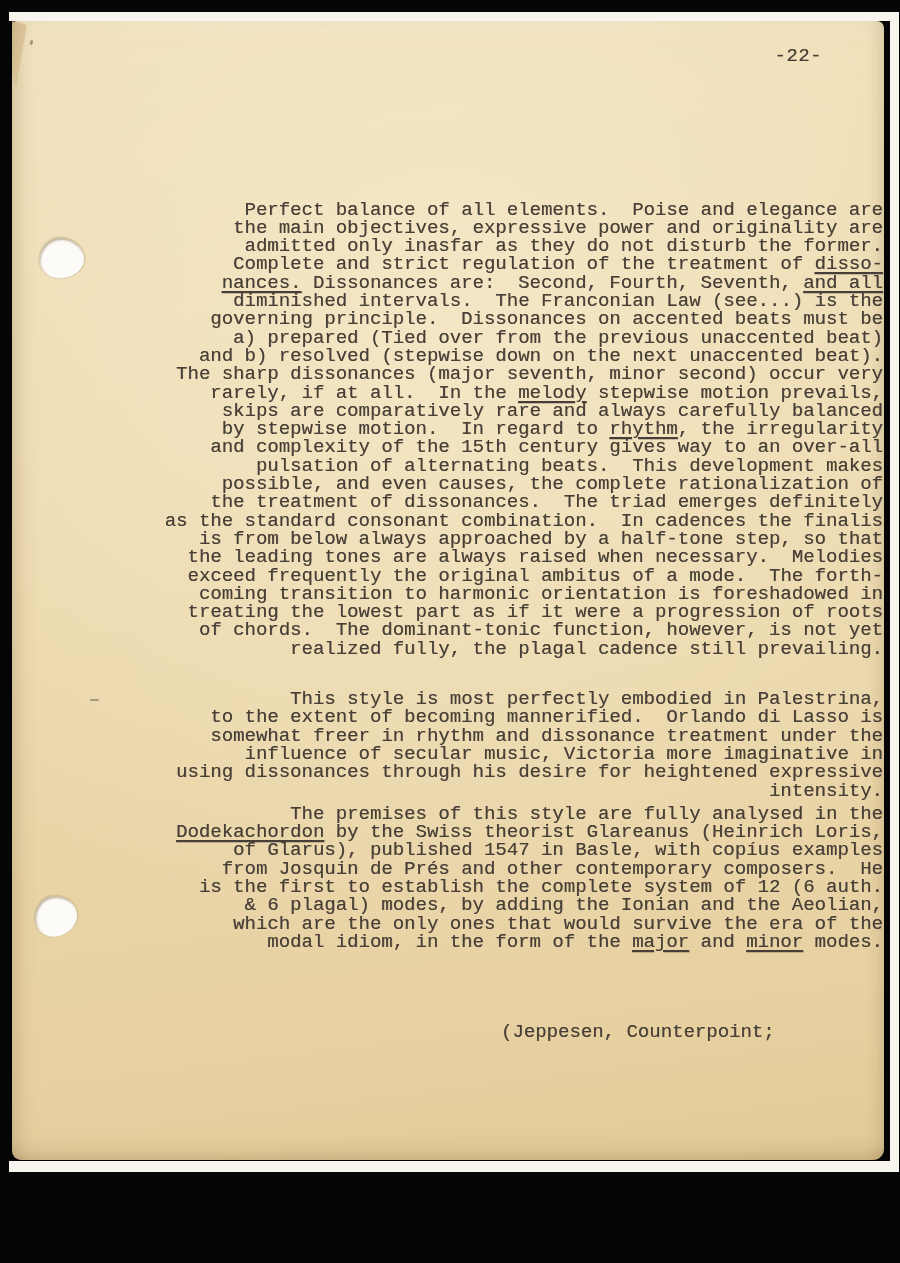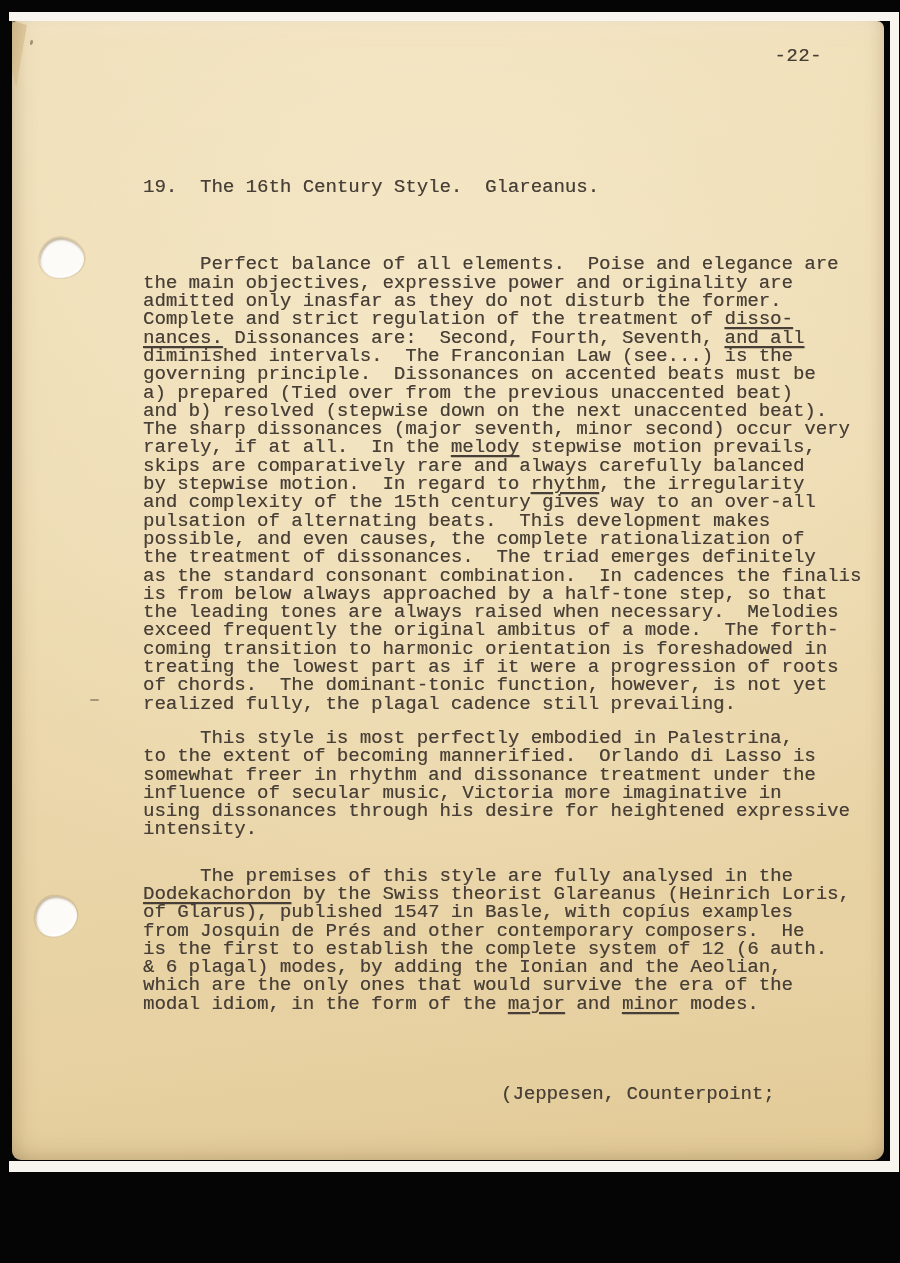--- a/index.html
+++ b/index.html
@@ -49,23 +49,23 @@
   }
   .page-number{
     position:absolute;top:24px;right:62px;
     font-size:19px;letter-spacing:.5px;white-space:pre;
   }
   .text-block{
     position:absolute;left:131px;top:120px;width:740px;
     font-size:19px;line-height:18.3px;white-space:pre;
   }
   .heading{white-space:pre;}
-  .paragraphs{margin-top:23px;}
-  .para + .para{margin-top:16px;}
-  .paragraphs .para:nth-child(3){margin-top:28px;}
+  .paragraphs{margin-top:23px;text-align:right;}
+  .para + .para{margin-top:32px;}
+  .paragraphs .para:nth-child(3){margin-top:5px;}
   .reference{margin-top:35px;padding-left:358px;}
   .line{white-space:pre;}
   .u{
     text-decoration:underline;
     text-decoration-thickness:1.8px;
     text-underline-offset:3px;
   }
 </style>
 </head>
 <body>
@@ -78,18 +78,17 @@
   <div class="sheet">
     <div class="fold"></div>
     <div class="hole hole-top"></div>
     <div class="hole hole-bottom"></div>
     <div class="speck speck-a"></div>
     <div class="speck speck-b"></div>
 
     <div class="page-number ink">-22-</div>
 
     <div class="text-block ink">
-      <div class="heading">19.  The 16th Century Style.  Glareanus.</div>
       <div class="paragraphs"><div class="para"><div class="line"><span>     Perfect balance of all elements.  Poise and elegance are</span></div><div class="line"><span>the main objectives, expressive power and originality are</span></div><div class="line"><span>admitted only inasfar as they do not disturb the former.</span></div><div class="line"><span>Complete and strict regulation of the treatment of </span><span class="u">disso-</span></div><div class="line"><span class="u">nances.</span><span> Dissonances are:  Second, Fourth, Seventh, </span><span class="u">and all</span></div><div class="line"><span>diminished intervals.  The Franconian Law (see...) is the</span></div><div class="line"><span>governing principle.  Dissonances on accented beats must be</span></div><div class="line"><span>a) prepared (Tied over from the previous unaccented beat)</span></div><div class="line"><span>and b) resolved (stepwise down on the next unaccented beat).</span></div><div class="line"><span>The sharp dissonances (major seventh, minor second) occur very</span></div><div class="line"><span>rarely, if at all.  In the </span><span class="u">melody</span><span> stepwise motion prevails,</span></div><div class="line"><span>skips are comparatively rare and always carefully balanced</span></div><div class="line"><span>by stepwise motion.  In regard to </span><span class="u">rhythm</span><span>, the irregularity</span></div><div class="line"><span>and complexity of the 15th century gives way to an over-all</span></div><div class="line"><span>pulsation of alternating beats.  This development makes</span></div><div class="line"><span>possible, and even causes, the complete rationalization of</span></div><div class="line"><span>the treatment of dissonances.  The triad emerges definitely</span></div><div class="line"><span>as the standard consonant combination.  In cadences the finalis</span></div><div class="line"><span>is from below always approached by a half-tone step, so that</span></div><div class="line"><span>the leading tones are always raised when necessary.  Melodies</span></div><div class="line"><span>exceed frequently the original ambitus of a mode.  The forth-</span></div><div class="line"><span>coming transition to harmonic orientation is foreshadowed in</span></div><div class="line"><span>treating the lowest part as if it were a progression of roots</span></div><div class="line"><span>of chords.  The dominant-tonic function, however, is not yet</span></div><div class="line"><span>realized fully, the plagal cadence still prevailing.</span></div></div><div class="para"><div class="line"><span>     This style is most perfectly embodied in Palestrina,</span></div><div class="line"><span>to the extent of becoming mannerified.  Orlando di Lasso is</span></div><div class="line"><span>somewhat freer in rhythm and dissonance treatment under the</span></div><div class="line"><span>influence of secular music, Victoria more imaginative in</span></div><div class="line"><span>using dissonances through his desire for heightened expressive</span></div><div class="line"><span>intensity.</span></div></div><div class="para"><div class="line"><span>     The premises of this style are fully analysed in the</span></div><div class="line"><span class="u">Dodekachordon</span><span> by the Swiss theorist Glareanus (Heinrich Loris,</span></div><div class="line"><span>of Glarus), published 1547 in Basle, with copíus examples</span></div><div class="line"><span>from Josquin de Prés and other contemporary composers.  He</span></div><div class="line"><span>is the first to establish the complete system of 12 (6 auth.</span></div><div class="line"><span>&amp; 6 plagal) modes, by adding the Ionian and the Aeolian,</span></div><div class="line"><span>which are the only ones that would survive the era of the</span></div><div class="line"><span>modal idiom, in the form of the </span><span class="u">major</span><span> and </span><span class="u">minor</span><span> modes.</span></div></div></div>
       <div class="reference"><div class="line">(Jeppesen, Counterpoint;</div></div>
     </div>
   </div>
 </div>
 
 </body></html>

